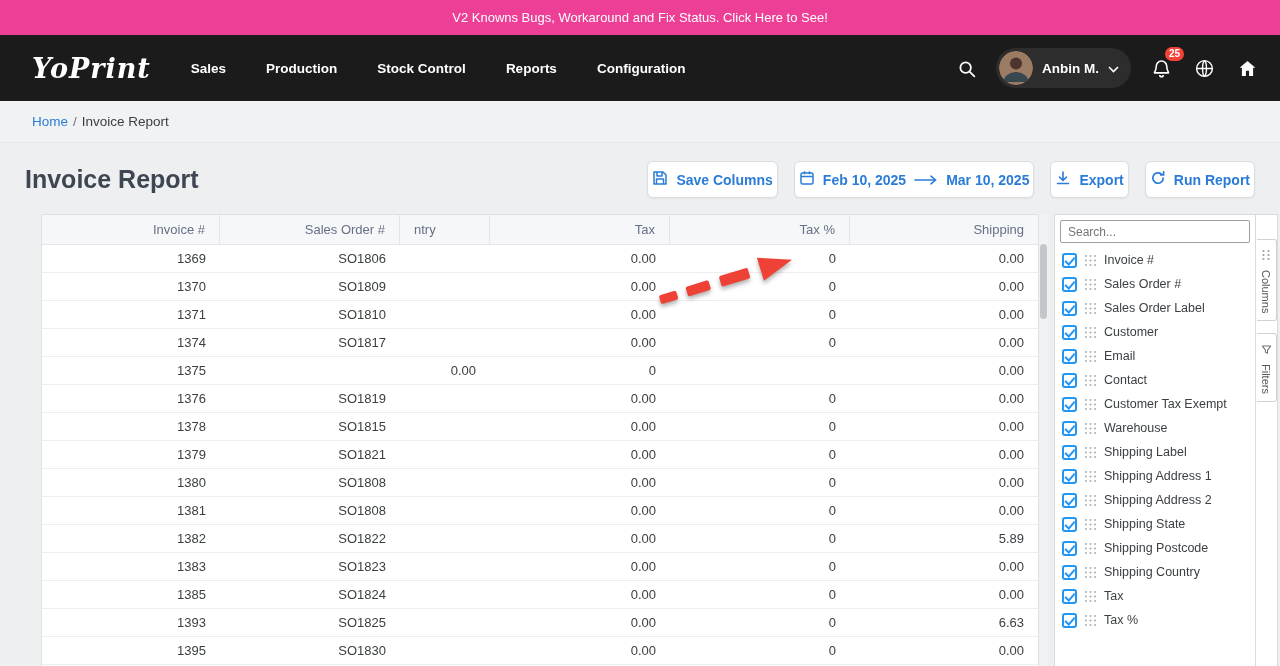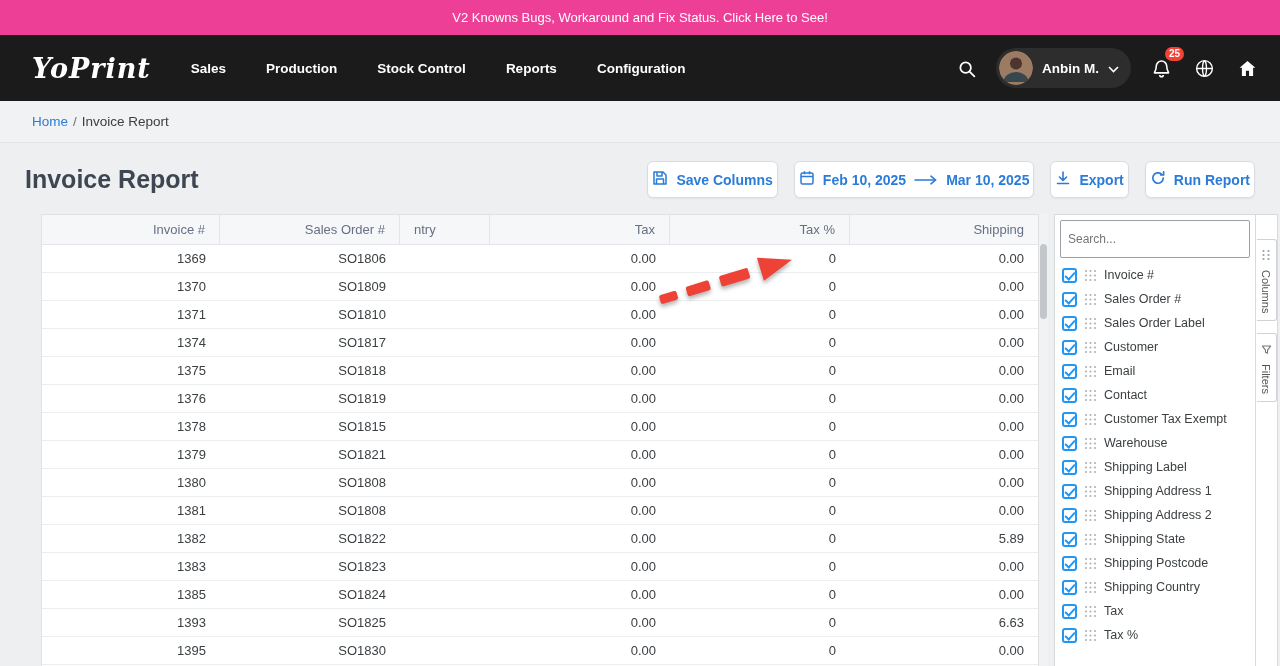--- a/index.html
+++ b/index.html
@@ -78,21 +78,21 @@
   .c4 { width:180px; }
   .c5 { flex:1; }
   .trow { display:flex; height:28px; border-bottom:1px solid #eceef0; background:#fff; }
   
   .vscroll { width:9px; flex:none; background:#f1f2f3; position:relative; margin-right:6px; cursor:pointer; }
   .vthumb { position:absolute; left:1px; top:30px; width:7px; height:75px; background:#c3c7cb; border-radius:4px; }
   
   .panel { display:flex; background:#fff; border:1px solid #d8dbde; height:460px; }
   .sidebar { width:200px; flex:none; overflow:hidden; }
   .search-input {
-    width:calc(100% - 10px); margin:5px; height:38px; border:1px solid #9aa0a6;
+    width:calc(100% - 10px); margin:5px; height:23px; border:1px solid #9aa0a6;
     border-radius:2px; font-size:12px; padding:2px 7px; color:#3c4043; outline:none;
     font-family:"Liberation Sans", sans-serif;
   }
   .col-item { display:flex; align-items:center; height:24px; padding-left:7px; gap:7px; cursor:pointer; }
   .cb {
     width:15px; height:15px; border:2px solid var(--checkbox-blue,#2196f3);
     border-radius:3px; position:relative; flex:none; background:#fff;
   }
   .cb::after {
     content:""; position:absolute; left:3.2px; top:0.2px; width:4px; height:8px;
@@ -270,21 +270,20 @@
         <div class="trow">
           <div class="tcell c0">1374</div>
           <div class="tcell c1">SO1817</div>
           <div class="tcell c2"></div>
           <div class="tcell c3">0.00</div>
           <div class="tcell c4">0</div>
           <div class="tcell c5">0.00</div>
         </div>
         <div class="trow">
           <div class="tcell c0">1375</div>
-          <div class="tcell c1">SO1818</div>
           <div class="tcell c2"></div>
           <div class="tcell c3">0.00</div>
           <div class="tcell c4">0</div>
           <div class="tcell c5">0.00</div>
         </div>
         <div class="trow">
           <div class="tcell c0">1376</div>
           <div class="tcell c1">SO1819</div>
           <div class="tcell c2"></div>
           <div class="tcell c3">0.00</div>

